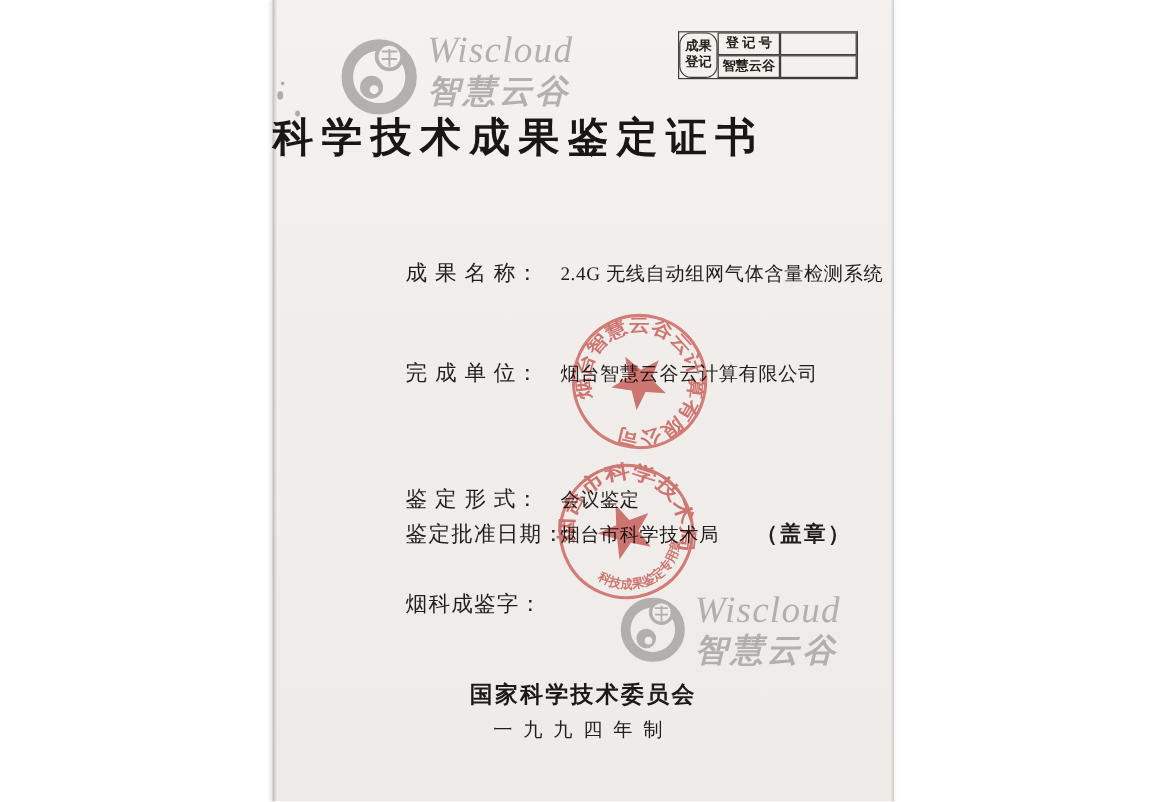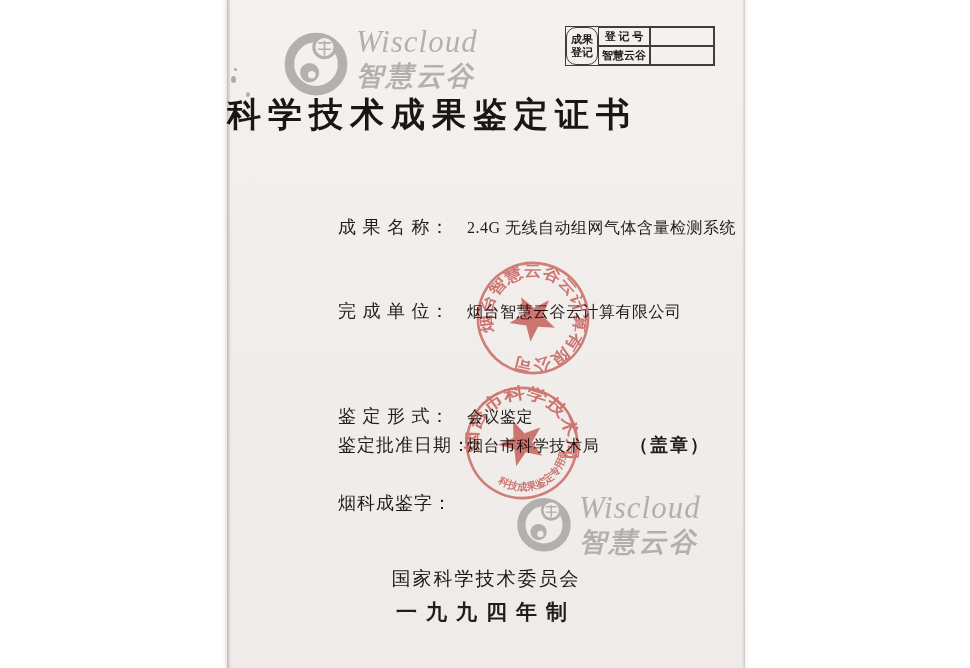--- a/index.html
+++ b/index.html
@@ -38,23 +38,23 @@
   .title { position:absolute; left:0; top:92px; width:518px; 
     font-size:34px; font-weight:bold; letter-spacing:7px; color:#191613; }
   .docline { position:absolute; left:0; top:152px; width:518px; text-align:center;
     font-size:17px; font-weight:bold; letter-spacing:2px; color:#211d1a; }
   .frow { position:absolute; left:111px; white-space:nowrap; line-height:26px; color:#211d1a; }
   .frow .flabel { display:inline-block; width:126px; font-size:18px; font-weight:normal;
     letter-spacing:1px; }
   .frow .fvalue { font-size:16px; font-weight:500; letter-spacing:.5px; margin-left:3px; }
   .frow .fsuffix { font-size:18px; font-weight:bold; margin-left:31px; letter-spacing:2px; }
   .issuer { position:absolute; left:0; top:566px; width:518px; text-align:center;
-    font-size:19px; font-weight:normal; letter-spacing:2px; color:#1c1916; }
+    font-size:19px; font-weight:bold; letter-spacing:2px; color:#1c1916; }
   .edition { position:absolute; left:0; top:598px; width:518px; text-align:center;
-    font-size:21px; font-weight:bold; letter-spacing:9px; color:#211d1a; }
+    font-size:16px; font-weight:normal; letter-spacing:9px; color:#211d1a; }
 
   
   .seal { position:absolute; width:150px; height:150px; opacity:.78;
     mix-blend-mode:multiply; }
 </style>
 </head>
 <body>
 
 <div class="stage">
   <div class="paper">

